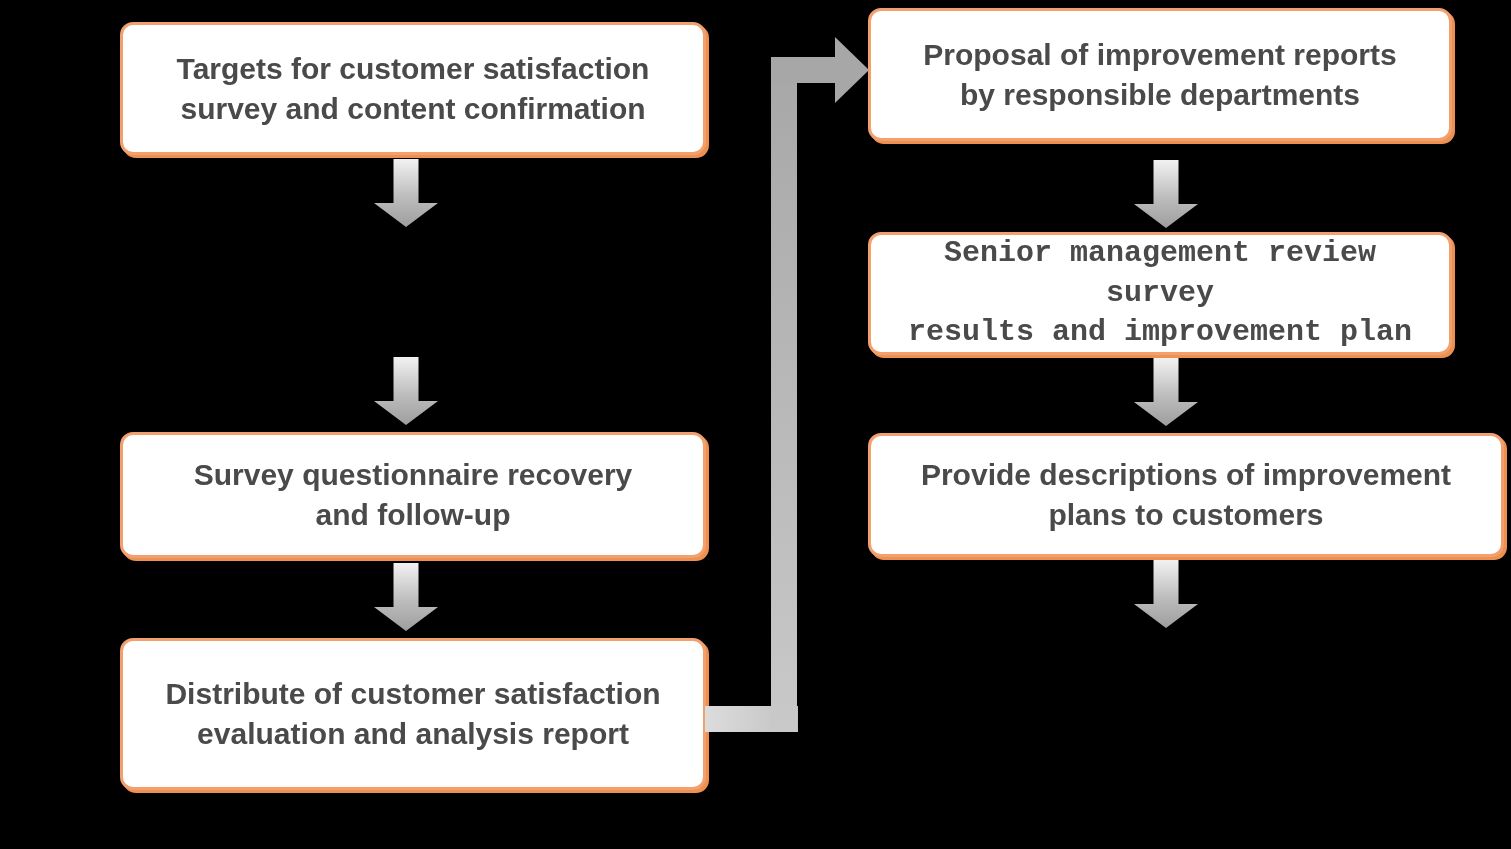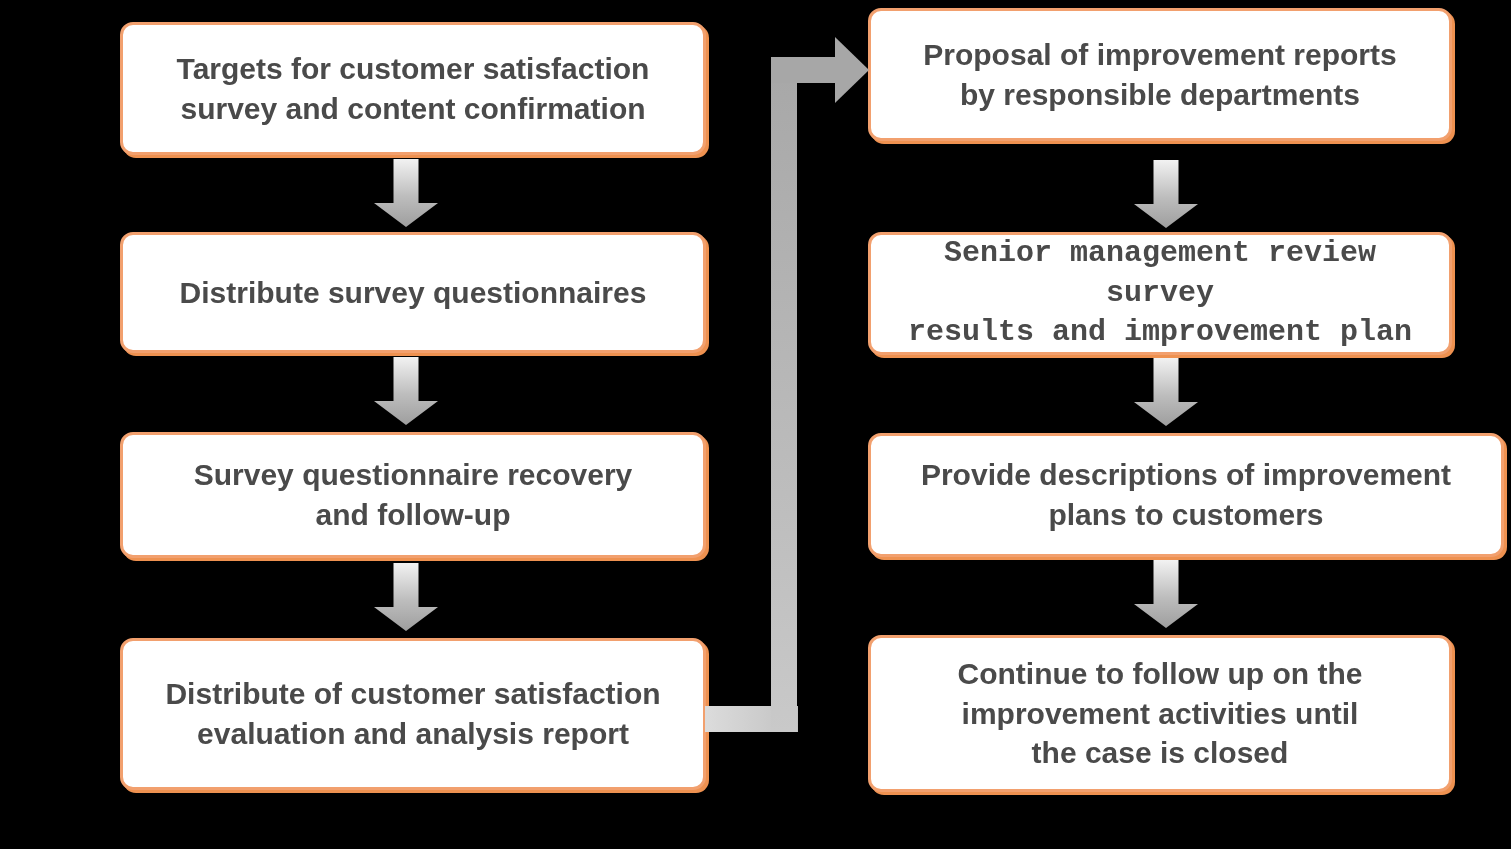--- a/index.html
+++ b/index.html
@@ -72,48 +72,40 @@
         <stop offset="0" stop-color="#A7A7A7"></stop>
         <stop offset="1" stop-color="#C9C9C9"></stop>
       </linearGradient>
     </defs>
   </svg>
 
   <div class="box bl0">
     <span class="t">Targets for customer satisfaction
 survey and content confirmation</span>
   </div>
-  <div class="box bl1">
-    <span class="t">Distribute survey questionnaires</span>
-  </div>
   <div class="box bl2">
     <span class="t">Survey questionnaire recovery
 and follow-up</span>
   </div>
   <div class="box bl3">
     <span class="t">Distribute of customer satisfaction
 evaluation and analysis report</span>
   </div>
 
   <div class="box br0">
     <span class="t">Proposal of improvement reports
 by responsible departments</span>
   </div>
   <div class="box br1">
     <span class="t">Senior management review survey
 results and improvement plan</span>
   </div>
   <div class="box br2">
     <span class="t">Provide descriptions of improvement
 plans to customers</span>
-  </div>
-  <div class="box br3">
-    <span class="t">Continue to follow up on the
-improvement activities until
-the case is closed</span>
   </div>
 
   <svg class="arrow al0" viewBox="0 0 64 68">
     <path d="M19.5 0 H44.5 V44 H64 L32 68 L0 44 H19.5 Z" fill="url(#gradArrow)"></path>
   </svg>
   <svg class="arrow al1" viewBox="0 0 64 68">
     <path d="M19.5 0 H44.5 V44 H64 L32 68 L0 44 H19.5 Z" fill="url(#gradArrow)"></path>
   </svg>
   <svg class="arrow al2" viewBox="0 0 64 68">
     <path d="M19.5 0 H44.5 V44 H64 L32 68 L0 44 H19.5 Z" fill="url(#gradArrow)"></path>

